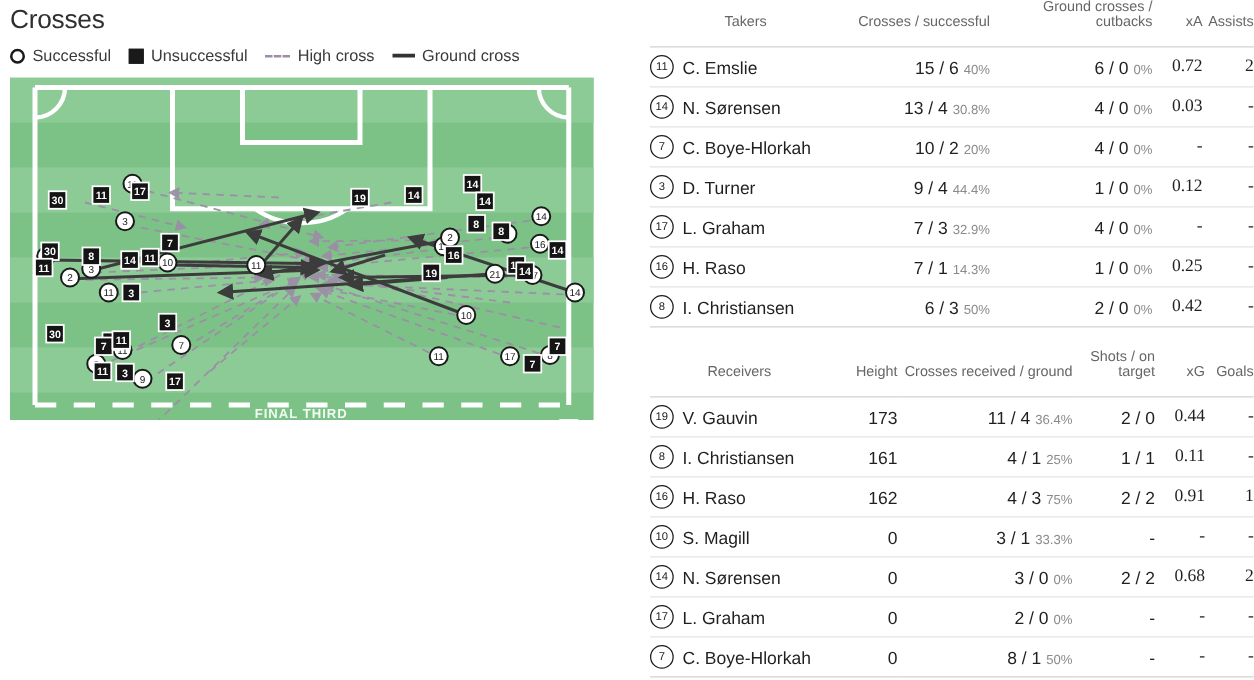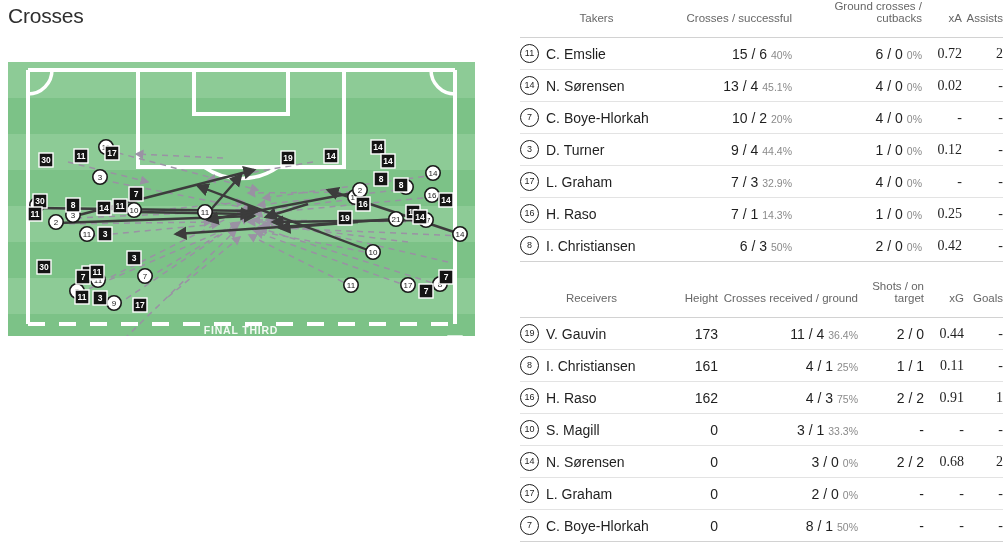--- a/index.html
+++ b/index.html
@@ -82,20 +82,38 @@
 </style>
 </head>
 <body>
 
 <div class="page">
 
   <div class="left-panel">
 
     <div class="title">Crosses</div>
 
+    <div class="legend">
+      <div class="legend-item">
+        <span class="lg-circle"></span>
+        <span>Successful</span>
+      </div>
+      <div class="legend-item">
+        <span class="lg-square"></span>
+        <span>Unsuccessful</span>
+      </div>
+      <div class="legend-item">
+        <span class="lg-dash"></span>
+        <span>High cross</span>
+      </div>
+      <div class="legend-item">
+        <span class="lg-line"></span>
+        <span>Ground cross</span>
+      </div>
+    </div>
 
     <div class="pitch-wrap">
       <svg class="pitch-svg" viewBox="0 0 467 274">
         <defs>
           <marker id="ar-dash" markerWidth="7" markerHeight="7" refX="5" refY="3.2" orient="auto" markerUnits="strokeWidth">
             <path d="M0,0 L6,3.2 L0,6.4 z" fill="#9b8fa5"></path>
           </marker>
           <marker id="ar-solid" markerWidth="6" markerHeight="6" refX="4.4" refY="2.8" orient="auto" markerUnits="strokeWidth">
             <path d="M0,0 L5.5,2.8 L0,5.6 z" fill="#3c3c3c"></path>
           </marker>
@@ -443,23 +461,23 @@
             <td class="pad-r"><span class="num">0.72</span></td>
             <td class="pad-r"><span class="num">2</span></td>
           </tr>
           <tr>
             <td class="namecell">
               <span class="name-inner">
                 <span class="jersey">14</span>
                 <span class="pname">N. Sørensen</span>
               </span>
             </td>
-            <td class="gap-lg"><span class="num">13 / 4</span><span class="pct">45.1%</span></td>
+            <td class="gap-lg"><span class="num">13 / 4</span><span class="pct">30.8%</span></td>
             <td class="gap-lg"><span class="num">4 / 0</span><span class="pct">0%</span></td>
-            <td class="pad-r"><span class="num">0.02</span></td>
+            <td class="pad-r"><span class="num">0.03</span></td>
             <td class="pad-r"><span class="num">-</span></td>
           </tr>
           <tr>
             <td class="namecell">
               <span class="name-inner">
                 <span class="jersey">7</span>
                 <span class="pname">C. Boye-Hlorkah</span>
               </span>
             </td>
             <td class="gap-lg"><span class="num">10 / 2</span><span class="pct">20%</span></td>

